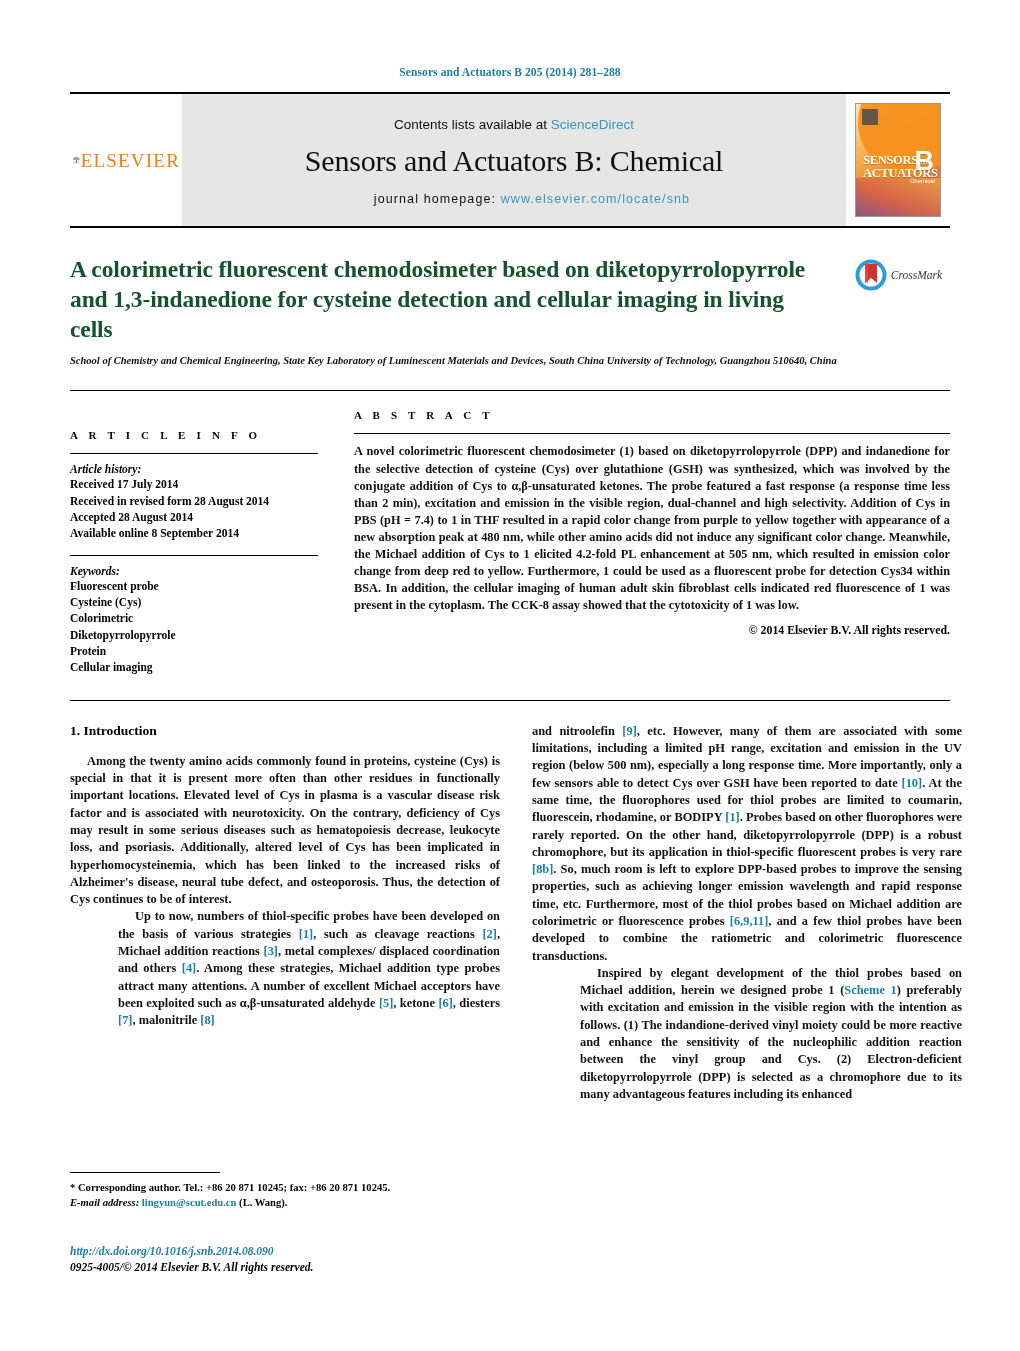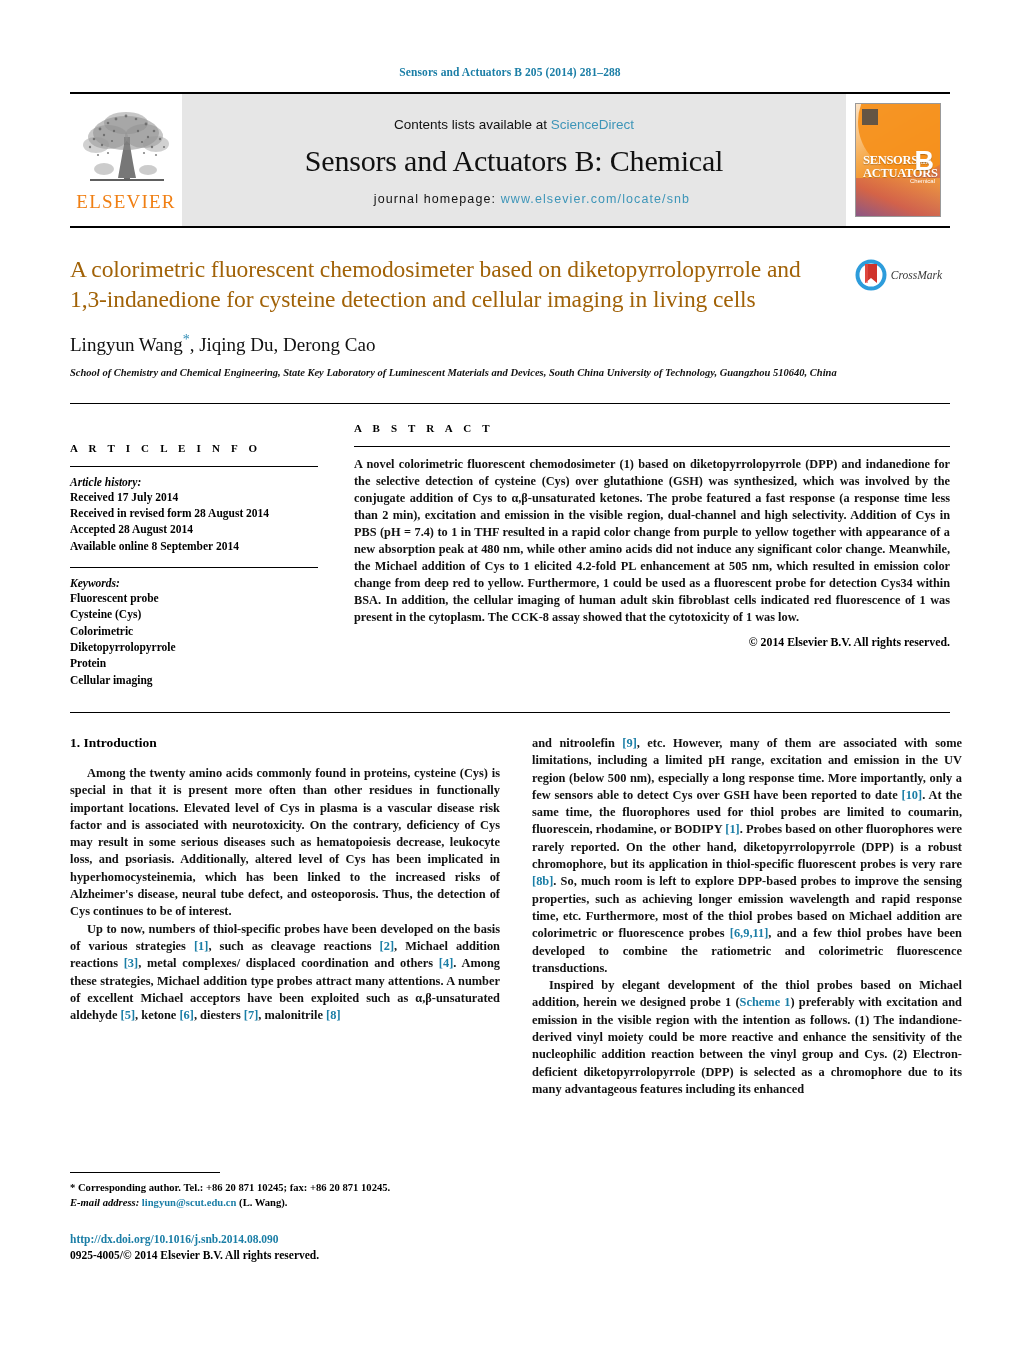--- a/index.html
+++ b/index.html
@@ -38,23 +38,23 @@
     border-top: 2px solid #000;
     border-bottom: 2px solid #000;
     display: flex;
     align-items: stretch;
     height: 132px;
   }
   .elsevier-block {
     width: 112px;
     flex: none;
     display: flex;
-    flex-direction: column;
+    flex-direction: row;
     align-items: center;
-    justify-content: center;
+    justify-content: flex-start;
     padding: 4px 2px;
     box-sizing: border-box;
   }
   .tree-svg { display:block; }
   .elsevier-word {
     font-family: "Liberation Serif", serif;
     font-size: 19px;
     letter-spacing: 1.2px;
     color: #f07f13;
     margin-top: 2px;
@@ -165,23 +165,24 @@
   
   .title-area {
     margin: 26px 70px 0 70px;
     position: relative;
     min-height: 100px;
   }
   .article-title {
     font-size: 23.5px;
     line-height: 1.28;
     font-family: "Liberation Serif", serif;
-    color: #a16207;
+    color: #14532d;
     max-width: 760px;
     letter-spacing: -0.1px;
+    font-weight: bold;
   }
   .crossmark {
     position: absolute;
     right: 2px; top: 4px;
     width: 100px;
     display: flex;
     flex-direction: column;
     align-items: center;
     font-style: italic;
   }
@@ -272,21 +273,21 @@
   }
   p.body {
     font-size: 12.4px;
     line-height: 1.395;
     text-align: justify;
     margin: 0;
     text-indent: 17px;
     font-weight: bold;
     color: #111;
   }
-  p.body + p.body { margin-top: 0; }
+  p.body + p.body { margin-top: 0; margin-left: 48px; }
   .ref { color: #1b7ea6; }
 
   
   .footnote-wrap {
     position: absolute;
     left: 70px;
     top: 1172px;
     width: 430px;
   }
   .fn-rule {
@@ -296,21 +297,21 @@
   }
   .fn-line {
     font-size: 10.6px;
     line-height: 1.45;
     font-weight: bold;
     padding-left: 12px;
     text-indent: -12px;
   }
   .fn-line .em { font-style: italic; }
   .fn-line .mail { color: #1b7ea6; }
-  .doi-block { margin-top: 20px; }
+  .doi-block { margin-top: 32px; font-style: italic; }
   .doi {
     color: #1b7ea6;
     font-size: 11.5px;
     font-weight: bold;
     line-height: 1.4;
   }
   .issn {
     font-size: 11.5px;
     font-weight: bold;
     line-height: 1.4;
@@ -399,21 +400,20 @@
         <svg width="34" height="34" viewBox="0 0 34 34">
           <circle cx="17" cy="17" r="15.5" fill="#2d9cdb"></circle>
           <circle cx="17" cy="17" r="11.5" fill="#ffffff"></circle>
           <path d="M11 6 L23 6 L23 25 L17 20 L11 25 Z" fill="#d0342c"></path>
           <path d="M11 6 L14 6 L14 25 L11 25 Z" fill="#e8554d" opacity=".6"></path>
         </svg>
         <span class="cm-label">CrossMark</span>
       </div>
     </div>
 
-    <div class="authors"><span>Lingyun Wang</span><span class="star">*</span><span>, Jiqing Du, Derong Cao</span></div>
     <div class="affiliation">School of Chemistry and Chemical Engineering, State Key Laboratory of Luminescent Materials and Devices, South China University of Technology, Guangzhou 510640, China</div>
   </div>
 
   <div class="infoabs">
     <div class="col-info">
       <div class="sec-head">A R T I C L E   I N F O</div>
       <div class="rule"></div>
       <div class="info-label">Article history:</div>
       <div class="info-line">Received 17 July 2014</div>
       <div class="info-line">Received in revised form 28 August 2014</div>

